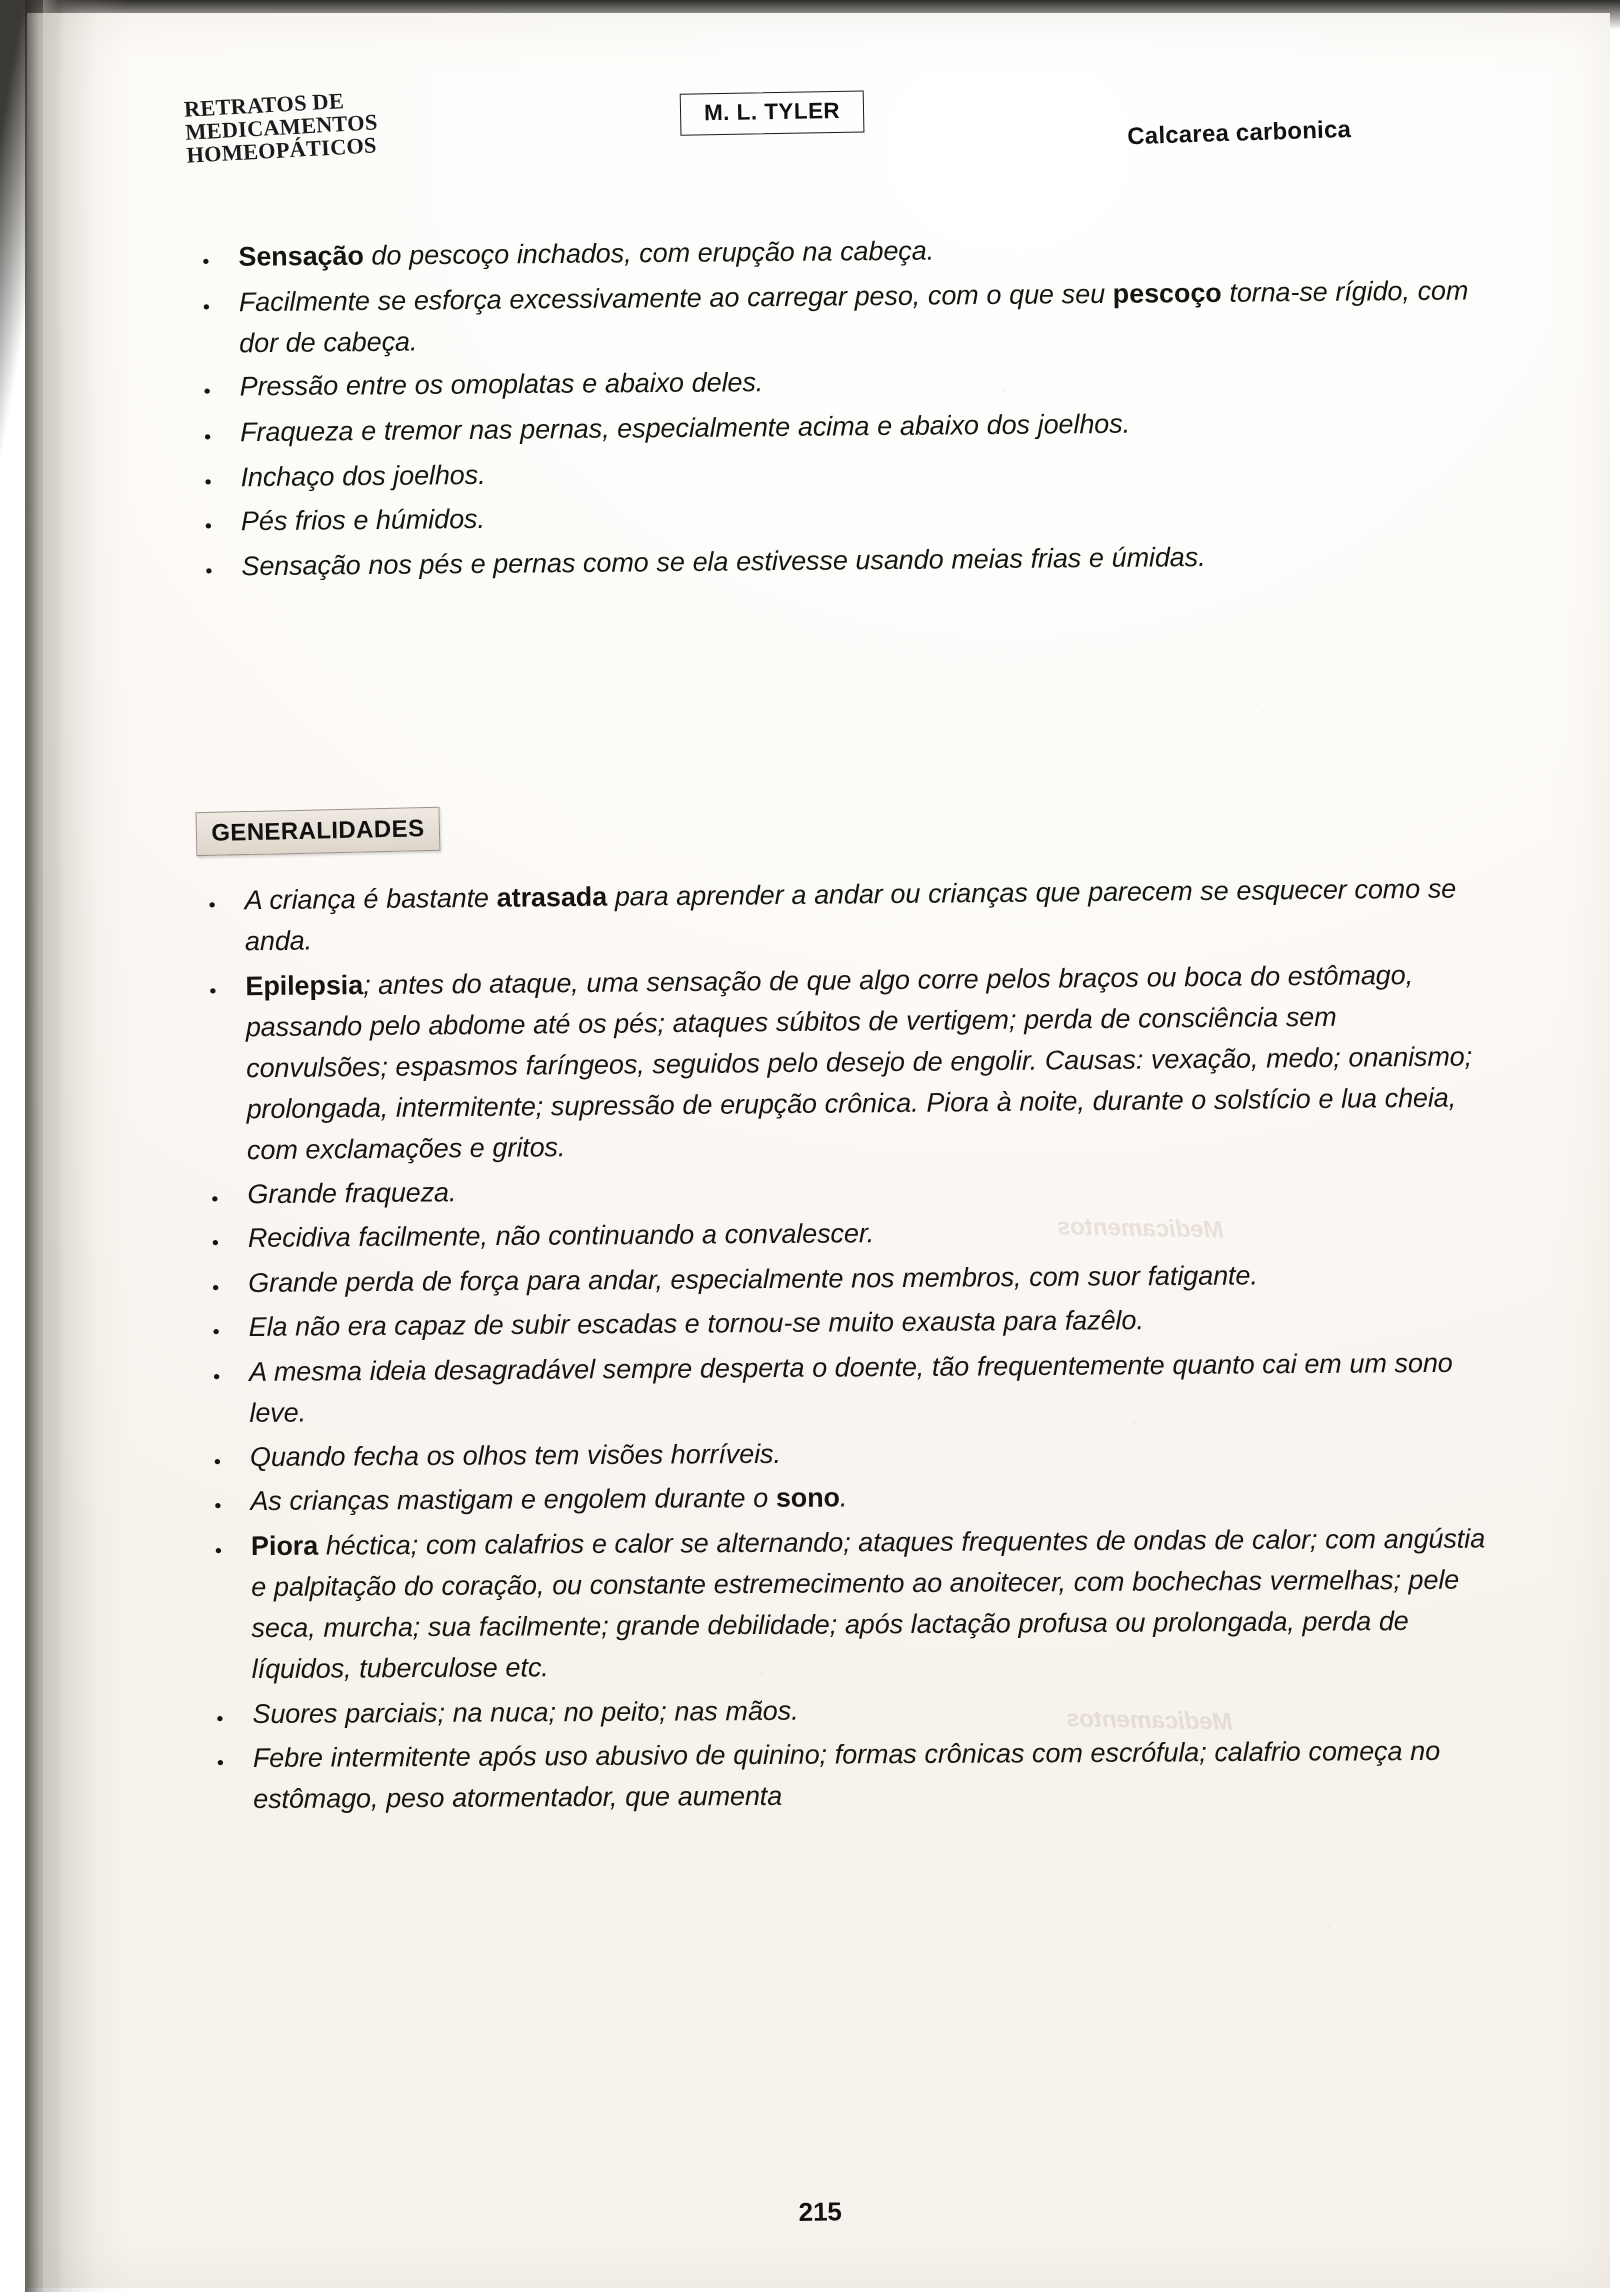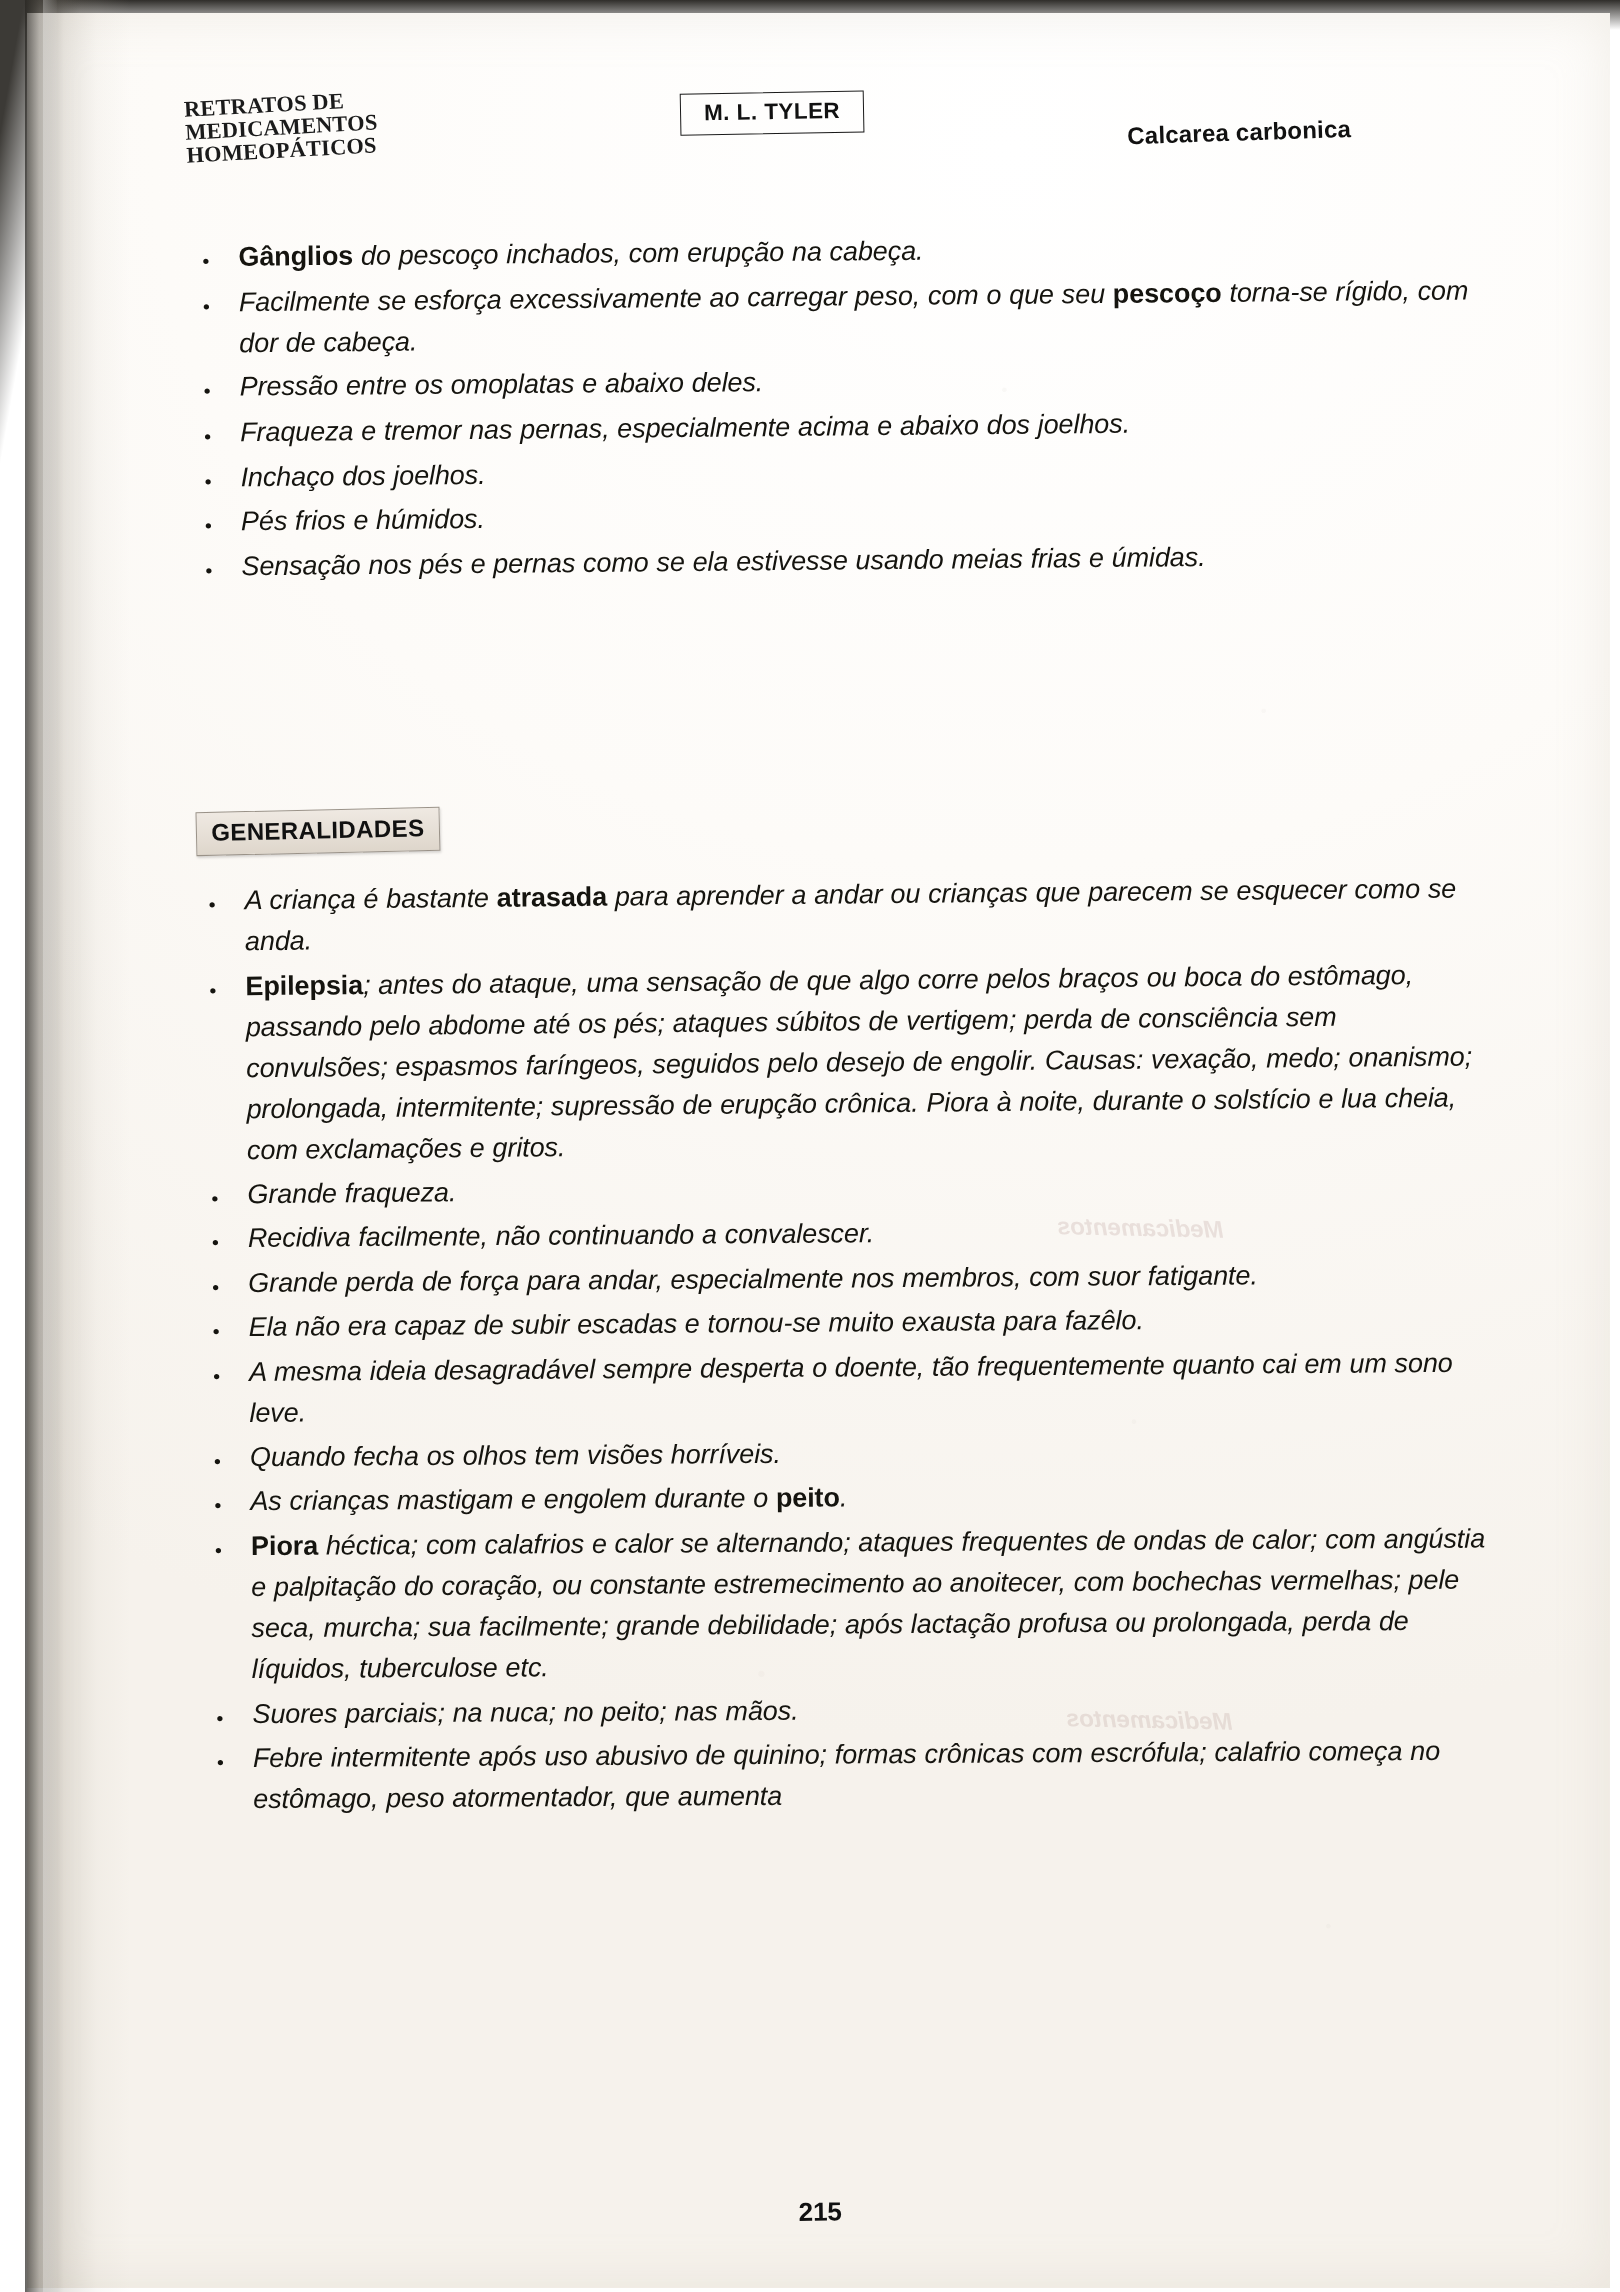--- a/index.html
+++ b/index.html
@@ -238,21 +238,21 @@
       <div>HOMEOPÁTICOS</div>
     </div>
 
     <div class="hdr-author">M. L. TYLER</div>
 
     <div class="hdr-remedy">Calcarea carbonica</div>
 
     <div class="list" id="list-extremidades">
         <div class="bullet-row">
           <span class="bullet-dot"></span>
-          <span class="bullet-text"><b>Gânglios</b> do pescoço inchados, com erupção na cabeça.</span>
+          <span class="bullet-text"><b>Sensação</b> do pescoço inchados, com erupção na cabeça.</span>
         </div>
         <div class="bullet-row">
           <span class="bullet-dot"></span>
           <span class="bullet-text">Facilmente se esforça excessivamente ao carregar peso, com o que seu <b>pescoço</b> torna-se rígido, com dor de cabeça.</span>
         </div>
         <div class="bullet-row">
           <span class="bullet-dot"></span>
           <span class="bullet-text">Pressão entre os omoplatas e abaixo deles.</span>
         </div>
         <div class="bullet-row">
@@ -303,21 +303,21 @@
         <div class="bullet-row">
           <span class="bullet-dot"></span>
           <span class="bullet-text">A mesma ideia desagradável sempre desperta o doente, tão frequentemente quanto cai em um sono leve.</span>
         </div>
         <div class="bullet-row">
           <span class="bullet-dot"></span>
           <span class="bullet-text">Quando fecha os olhos tem visões horríveis.</span>
         </div>
         <div class="bullet-row">
           <span class="bullet-dot"></span>
-          <span class="bullet-text">As crianças mastigam e engolem durante o <b>peito</b>.</span>
+          <span class="bullet-text">As crianças mastigam e engolem durante o <b>sono</b>.</span>
         </div>
         <div class="bullet-row">
           <span class="bullet-dot"></span>
           <span class="bullet-text"><b>Piora</b> héctica; com calafrios e calor se alternando; ataques frequentes de ondas de calor; com angústia e palpitação do coração, ou constante estremecimento ao anoitecer, com bochechas vermelhas; pele seca, murcha; sua facilmente; grande debilidade; após lactação profusa ou prolongada, perda de líquidos, tuberculose etc.</span>
         </div>
         <div class="bullet-row">
           <span class="bullet-dot"></span>
           <span class="bullet-text">Suores parciais; na nuca; no peito; nas mãos.</span>
         </div>
         <div class="bullet-row">

